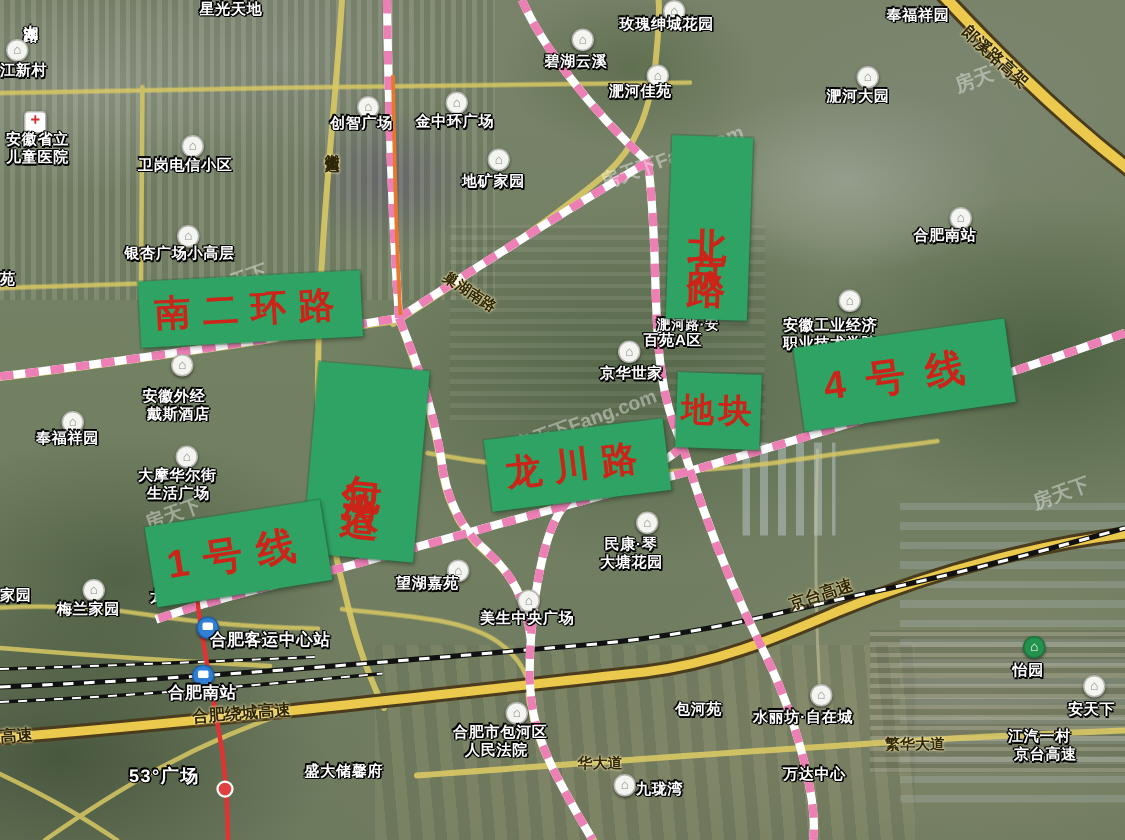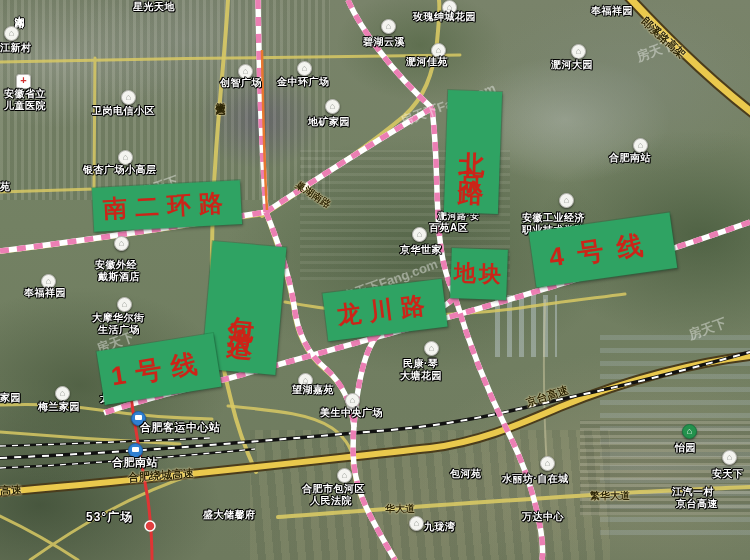--- a/index.html
+++ b/index.html
@@ -211,21 +211,21 @@
   <span class="poi" style="left:95px;top:259px">安徽外经</span>
   <span class="poi" style="left:98px;top:271px">戴斯酒店</span>
   <span class="poi" style="left:24px;top:287px">奉福祥园</span>
   <span class="poi" style="left:400px;top:244px">京华世家</span>
   <span class="poi" style="left:438px;top:211px;font-size:9px">淝河路·安</span>
   <span class="poi" style="left:429px;top:222px">百苑A区</span>
   <span class="poi" style="left:522px;top:212px">安徽工业经济</span>
   <span class="poi" style="left:522px;top:224px">职业技术学院</span>
   <span class="poi" style="left:92px;top:312px">大摩华尔街</span>
   <span class="poi" style="left:98px;top:324px">生活广场</span>
-  <span class="poi" style="left:292px;top:384px">望湖嘉苑</span>
+  <span class="poi" style="left:264px;top:384px">望湖嘉苑</span>
   <span class="poi" style="left:320px;top:407px">美生中央广场</span>
   <span class="poi" style="left:403px;top:358px">民康·琴</span>
   <span class="poi" style="left:400px;top:370px">大塘花园</span>
   <span class="poi" style="left:38px;top:401px">梅兰家园</span>
   <span class="poi" style="left:0px;top:392px">家园</span>
   <span class="poi s11" style="left:140px;top:422px">合肥客运中心站</span>
   <span class="poi s11" style="left:112px;top:457px">合肥南站</span>
   <span class="poi s12" style="left:86px;top:512px">53°广场</span>
   <span class="poi" style="left:203px;top:509px">盛大储馨府</span>
   <span class="poi" style="left:302px;top:483px">合肥市包河区</span>

